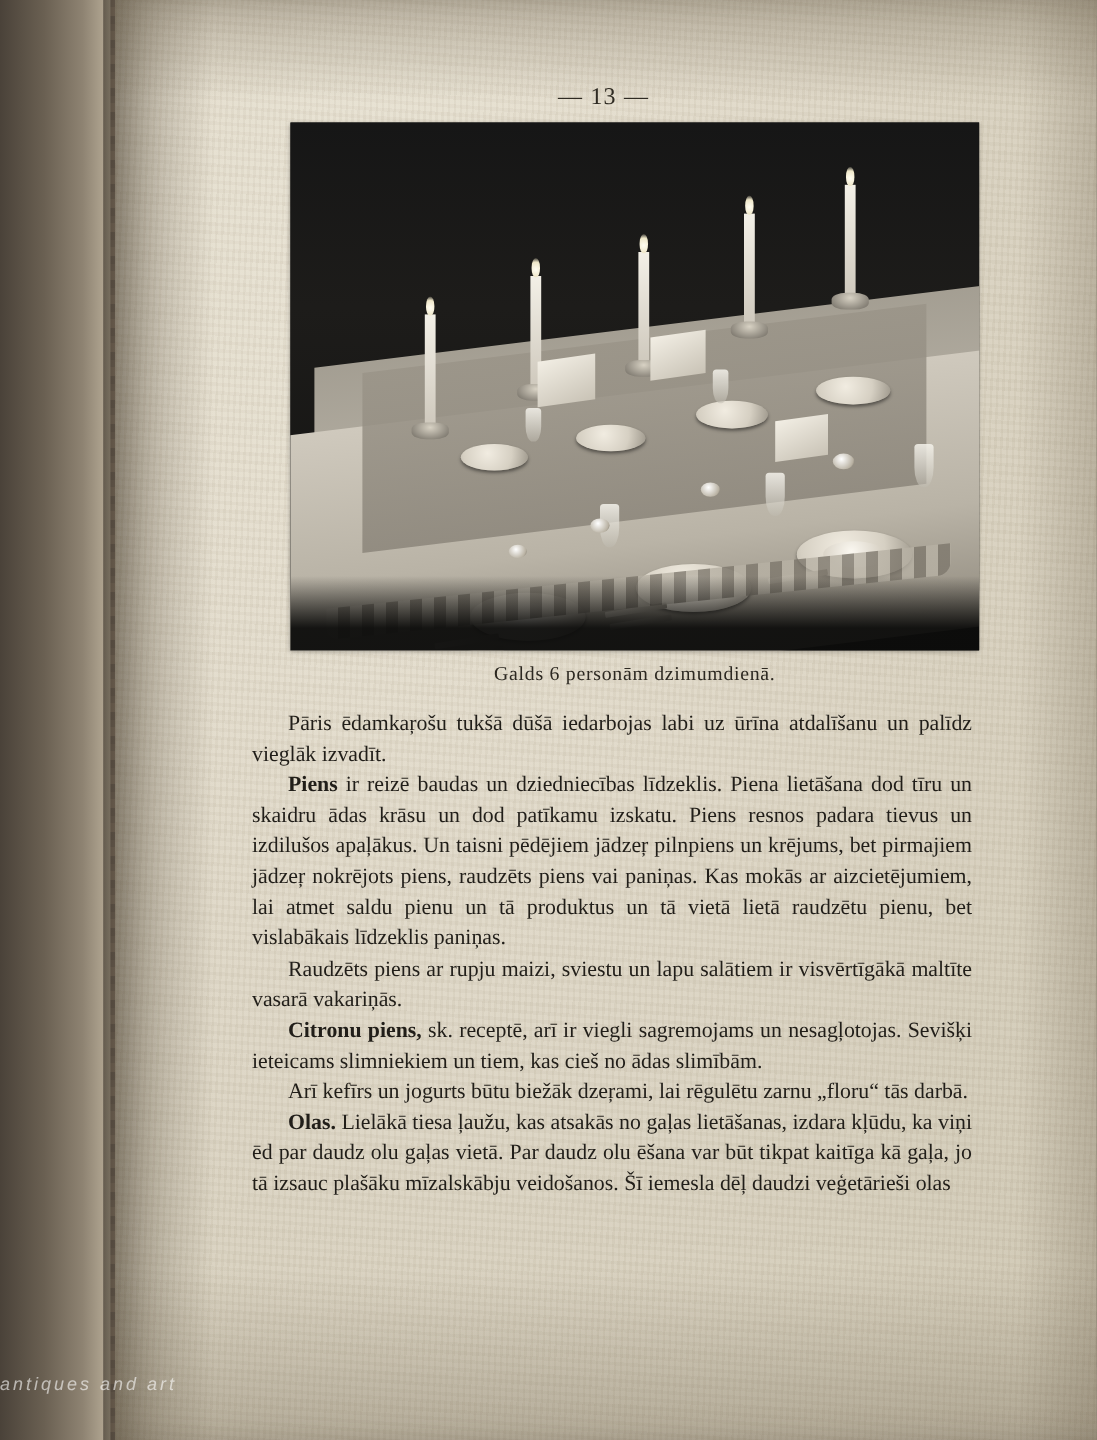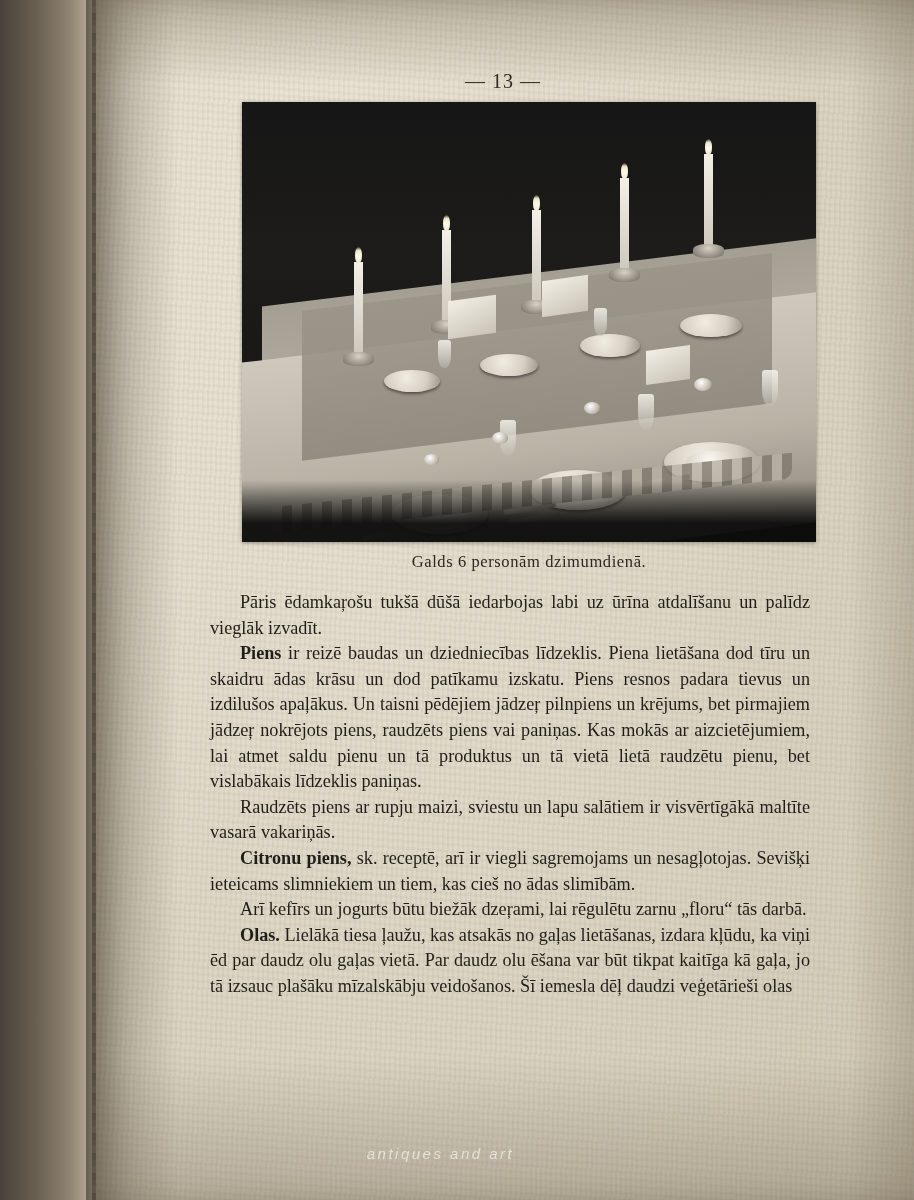--- a/index.html
+++ b/index.html
@@ -208,21 +208,20 @@
     hyphens: manual;
   }
   b { font-weight: bold; }
 
   
   #watermark {
     position: absolute;
     left: 0;
     bottom: 38px;
     width: 881px;
-    text-align: center;
     pointer-events: none;
     opacity: .82;
   }
   #wm-small {
     font-family: "Liberation Sans", sans-serif;
     font-size: 15px;
     letter-spacing: 2.5px;
     color: rgba(255,255,255,0.72);
     font-style: italic;
   }

